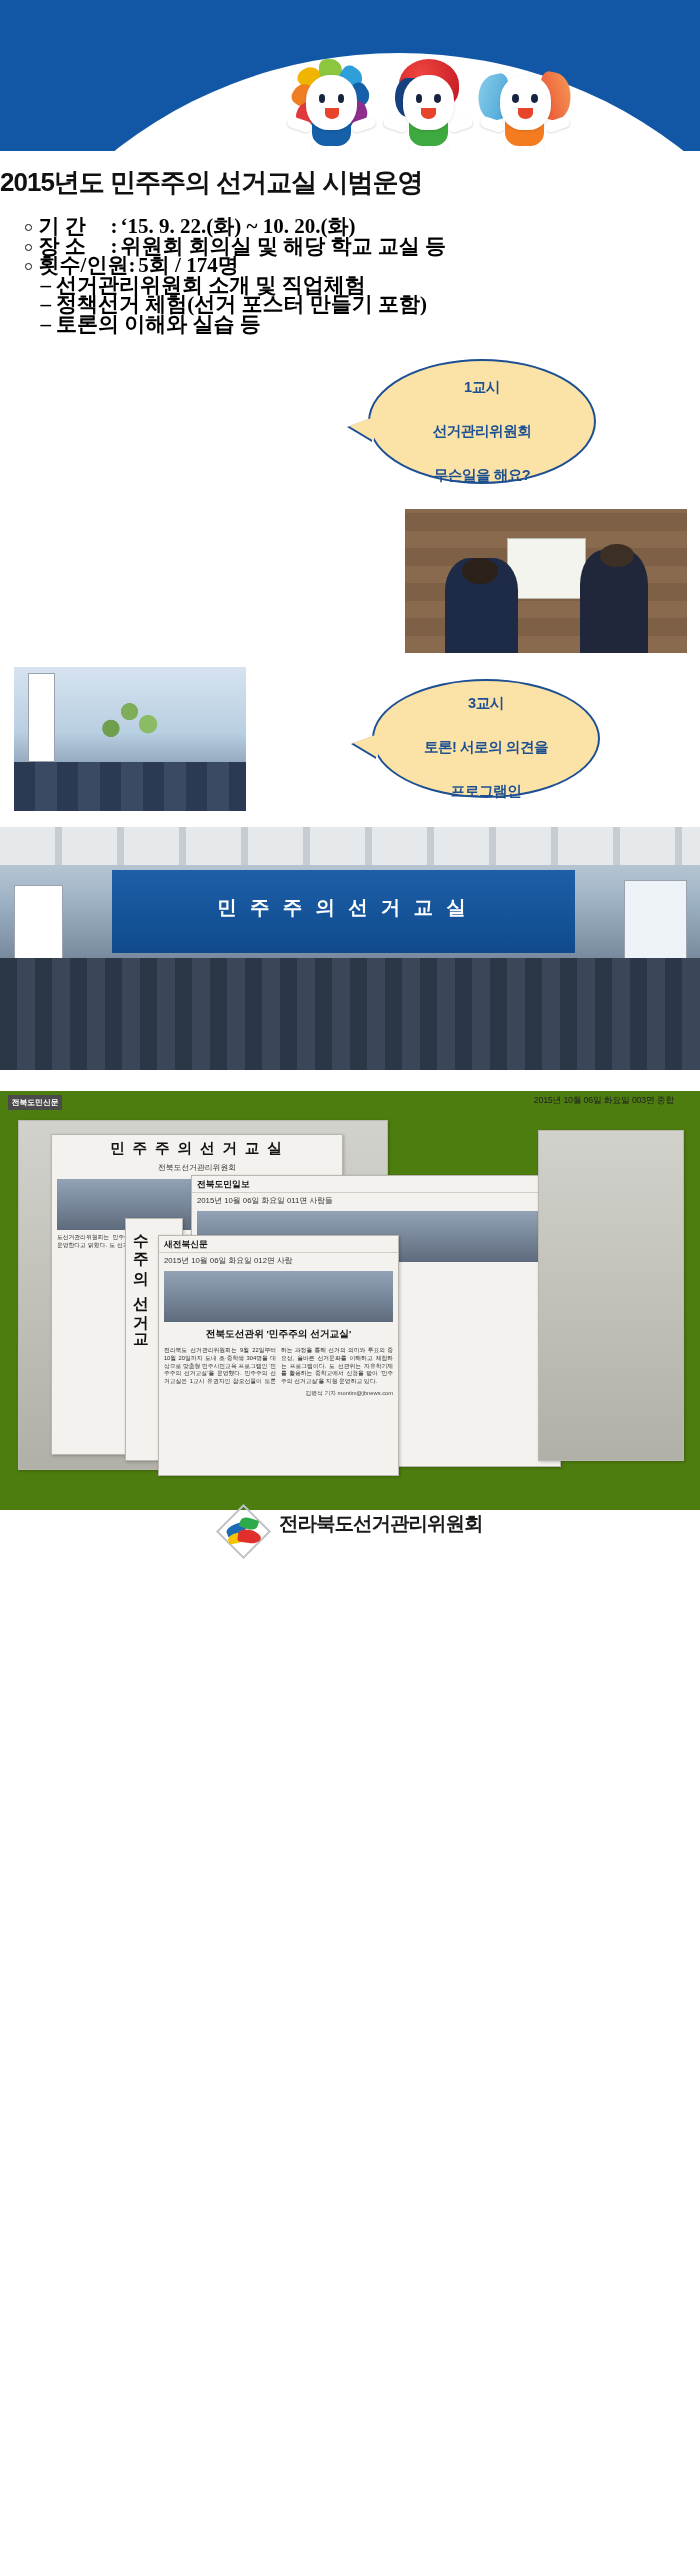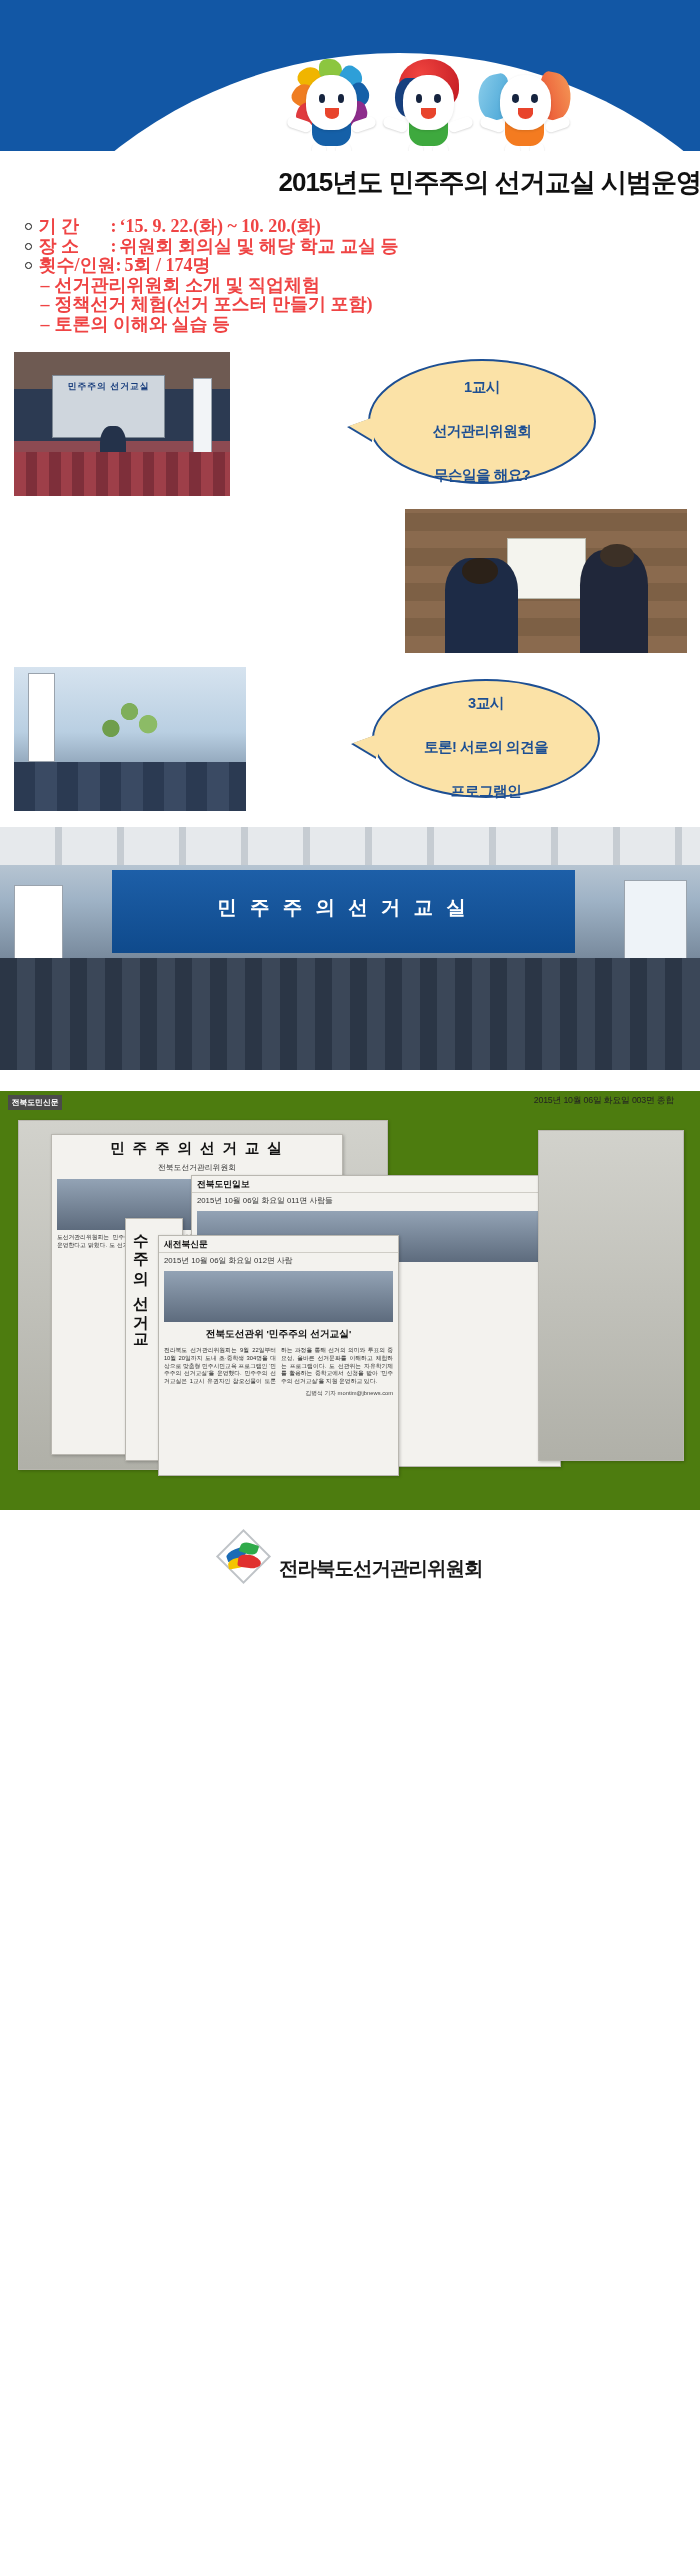--- a/index.html
+++ b/index.html
@@ -108,36 +108,36 @@
   }
   .arm.l { left:1.9px;  transform: rotate(18deg); }
   .arm.r { right:1.9px; transform: rotate(-18deg); }
   .leg {
     position:absolute; top:86px; width:14.6px; height:15.6px; background:#fff;
     border-radius: 5.8px 5.8px 7.8px 7.8px; z-index:1; box-shadow:0 1px 1.9px rgba(0,0,0,.15);
   }
   .leg.l { left:27px; } .leg.r { right:27px; }
 
   
-  .title-block { padding-top: 13.6px; text-align: right; }
+  .title-block { padding-top: 13.6px; text-align: left; }
   .main-title {
     font-size: 26px;
     font-weight: bold;
     color: #111111;
     letter-spacing: -1px;
     font-family: "Liberation Sans", "DejaVu Sans", sans-serif;
   }
 
   
   .info-list {
     margin: 17.5px 0 0 25px;
-    color: #ef4444;
+    color: #000000;
     font-family: "Liberation Serif", "DejaVu Serif", serif;
     font-weight: bold;
-    font-size: 18px;
+    font-size: 21px;
     line-height: 19.5px;
   }
   .info-row { display: flex; align-items: baseline; white-space: nowrap; }
   .bullet-o {
     display:inline-block; width: 6.8px; height: 6.8px; border: 1.9px solid #111;
     border-radius: 50%; margin-right: 6.8px; flex: none; position: relative; top: -1.9px;
   }
   .lbl { display: inline-block; }
   .lbl.wide { min-width: 72px; }
   .colon { margin: 0 2.9px 0 0; }
@@ -294,21 +294,21 @@
   .clip-grey { background: linear-gradient(180deg,#d2d2cc,#b0b0a8); }
   .clip-vert {
     writing-mode: vertical-rl; font-size: 15.6px; font-weight: bold;
     color:#111; letter-spacing: 2.9px; padding: 3.9px;
   }
   .clip-byline { font-size: 5.8px; color:#444; text-align:right; padding: 1px 4.9px 2.9px; }
 
   
   .footer-logo-area {
     position: relative; width: 701px; height: 72px;
-    display: flex; align-items: flex-end; justify-content: center; gap: 9.7px;
+    display: flex; align-items: flex-start; justify-content: center; gap: 9.7px;
     background: #ffffff;
   }
   .nec-logo { position: relative; width: 51px; height: 47px; }
   .nec-diamond {
     position:absolute; left: 5.8px; top: 1.9px; width: 39px; height: 39px;
     border: 2.9px solid #bfc3c7; transform: rotate(45deg);
   }
   .nec-blue {
     position:absolute; left: 7.8px; top: 13.6px; width: 21.4px; height: 9.7px;
     background:#1b6bb5; border-radius: 50% 10% 50% 10%; transform: rotate(-20deg);
@@ -448,30 +448,20 @@
       <span class="dash">–</span>
       <span>정책선거 체험(선거 포스터 만들기 포함)</span>
     </div>
     <div class="sub-row">
       <span class="dash">–</span>
       <span>토론의 이해와 실습 등</span>
     </div>
   </div>
 
   <div class="photo-row" style="height:146px; margin-top:17.5px;">
-    <div class="photo ph1" style="left:13.6px; top:0; width:216px; height:144px;">
-      <div class="ph1-inner ph-inner">
-        <div class="ph1-screen">
-          <div class="ph1-txt">민주주의 선거교실</div>
-        </div>
-        <div class="ph1-banner"></div>
-        <div class="ph1-person"></div>
-        <div class="ph1-seats"></div>
-      </div>
-    </div>
     <div class="bubble" style="left:368px; top:7.8px; width:228px; height:125px;">
       <span class="tail tail-left"></span>
       <span class="bline">1교시</span>
       <span class="bline">선거관리위원회</span>
       <span class="bline">무슨일을 해요?</span>
     </div>
   </div>
 
   <div class="photo-row" style="height:146px; margin-top:11.7px;">
     <div class="photo ph2" style="right:13.6px; top:0; width:282px; height:144px;">

